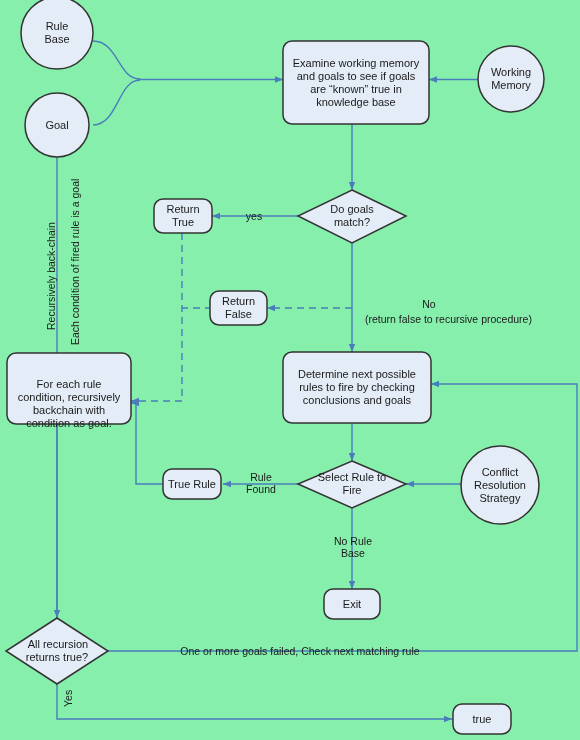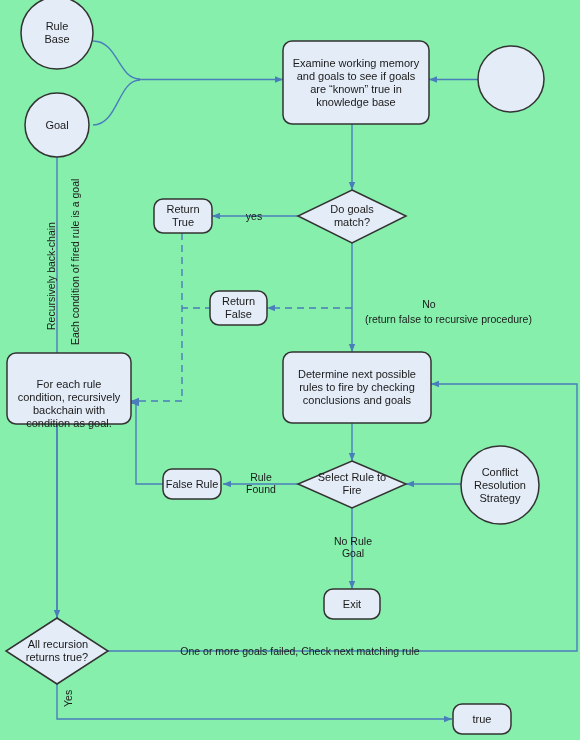--- a/index.html
+++ b/index.html
@@ -132,40 +132,42 @@
   <div class="node-label" style="left:21px;top:12px;width:72px;height:42px;">Rule
 Base</div>
 
   <div class="node-label" style="left:25px;top:112px;width:64px;height:26px;">Goal</div>
 
   <div class="node-label" style="left:285px;top:45px;width:142px;height:75px;">Examine working memory
 and goals to see if goals
 are “known” true in
 knowledge base</div>
 
+  <div class="node-label" style="left:479px;top:62px;width:64px;height:34px;">Working
+Memory</div>
 
   <div class="node-label" style="left:318px;top:203px;width:68px;height:26px;">Do goals
 match?</div>
 
   <div class="node-label" style="left:155px;top:202px;width:56px;height:28px;">Return
 True</div>
 
   <div class="node-label" style="left:211px;top:294px;width:55px;height:28px;">Return
 False</div>
 
   <div class="node-label" style="left:9px;top:372px;width:120px;height:63px;">For each rule
 condition, recursively
 backchain with
 condition as goal.</div>
 
   <div class="node-label" style="left:285px;top:357px;width:144px;height:61px;">Determine next possible
 rules to fire by checking
 conclusions and goals</div>
 
-  <div class="node-label" style="left:164px;top:471px;width:56px;height:26px;">False Rule</div>
+  <div class="node-label" style="left:164px;top:471px;width:56px;height:26px;">True Rule</div>
 
   <div class="node-label" style="left:311px;top:471px;width:82px;height:26px;">Select Rule to
 Fire</div>
 
   <div class="node-label" style="left:465px;top:465px;width:70px;height:40px;">Conflict
 Resolution
 Strategy</div>
 
   <div class="node-label" style="left:325px;top:592px;width:54px;height:24px;">Exit</div>
 
@@ -177,21 +179,21 @@
   <div class="edge-label" style="left:234px;top:210px;width:40px;">yes</div>
 
   <div class="edge-label" style="left:406px;top:298px;width:46px;">No</div>
 
   <div class="edge-label" style="left:365px;top:313px;width:204px;text-align:left;">(return false to recursive procedure)</div>
 
   <div class="edge-label" style="left:233px;top:471px;width:56px;">Rule
 Found</div>
 
   <div class="edge-label" style="left:324px;top:535px;width:58px;">No Rule
-Goal</div>
+Base</div>
 
   <div class="edge-label" style="left:150px;top:645px;width:300px;">One or more goals failed, Check next matching rule</div>
 
 
   <div class="vert-label" style="left:62px;top:707px;transform:rotate(-90deg);">Yes</div>
 
   <div class="vert-label" style="left:45px;top:330px;transform:rotate(-90deg);">Recursively back-chain</div>
 
   <div class="vert-label" style="left:69px;top:345px;transform:rotate(-90deg);">Each condition of fired rule is a goal</div>
 

